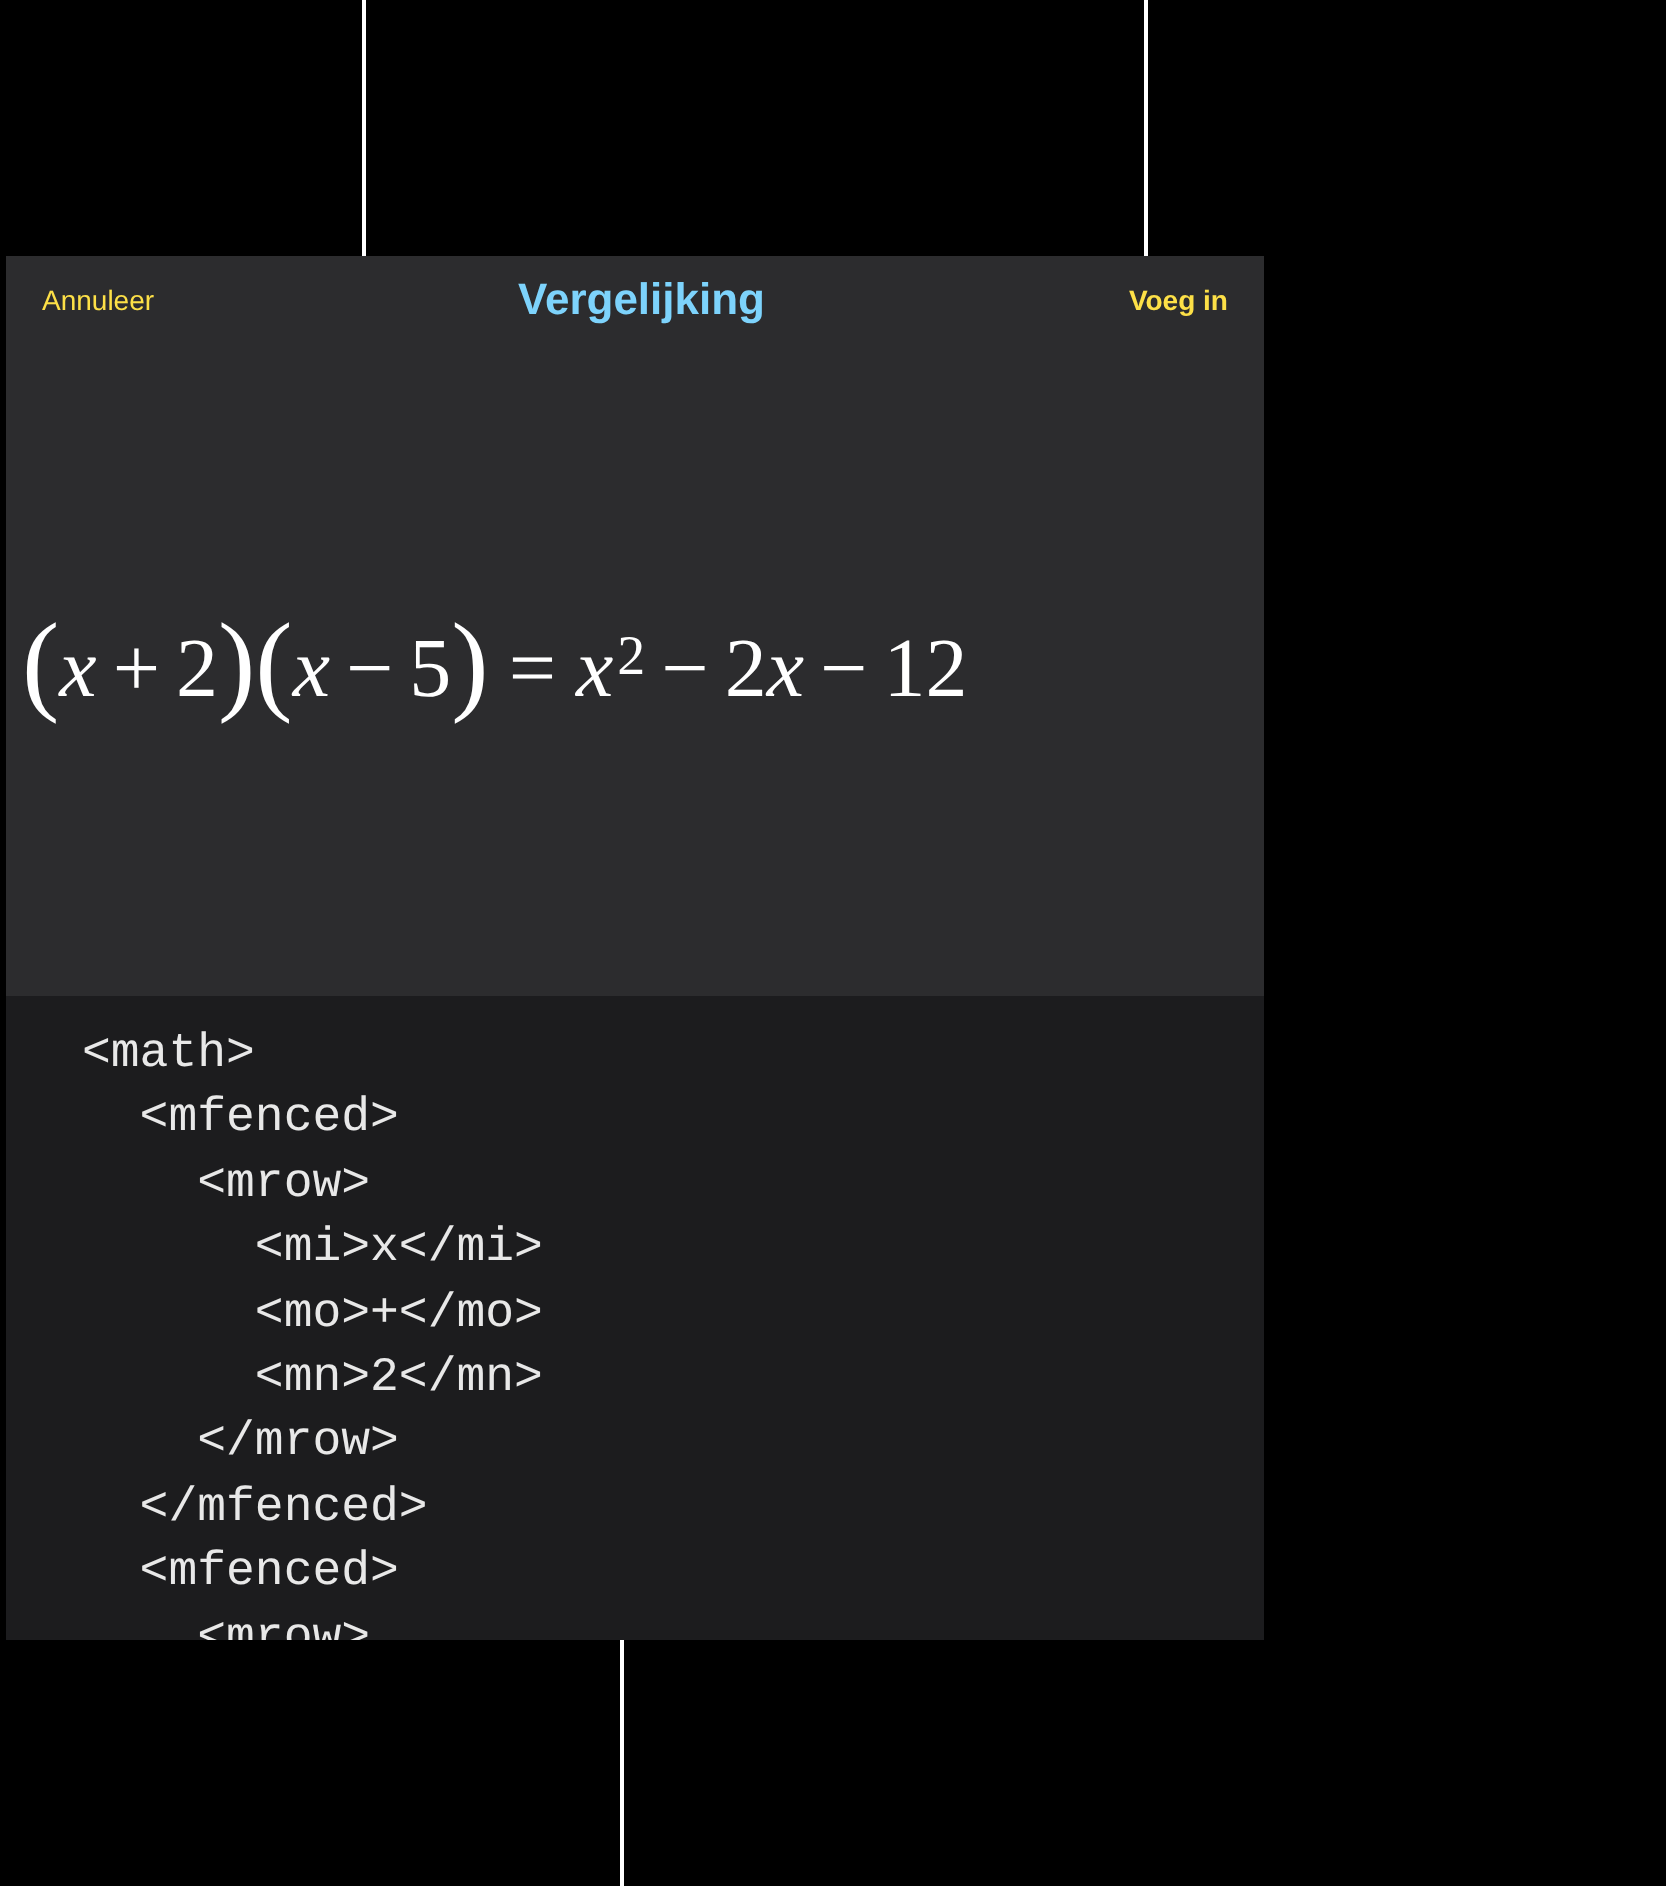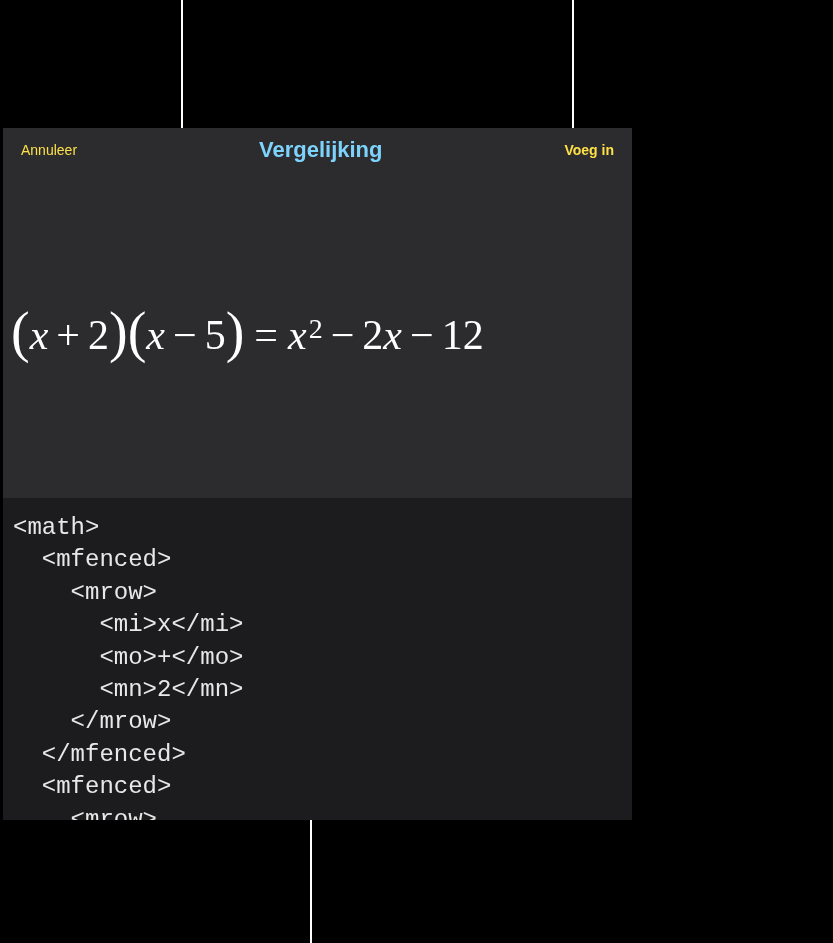--- a/index.html
+++ b/index.html
@@ -110,20 +110,21 @@
       background: #1c1c1e;
       padding: 14px 10px;
       overflow: hidden;
     }
     .code-text {
       color: #e8e8e8;
       font-family: Menlo, Monaco, "Courier New", monospace;
       font-size: 24px;
       line-height: 1.35;
       white-space: pre;
+      margin-left: 28px;
     }
   </style>
 </head>
 <body>
 
 <div class="callout-line callout-top-1"></div>
 <div class="callout-line callout-top-2"></div>
 
 <div class="dialog">
   <div class="header">

